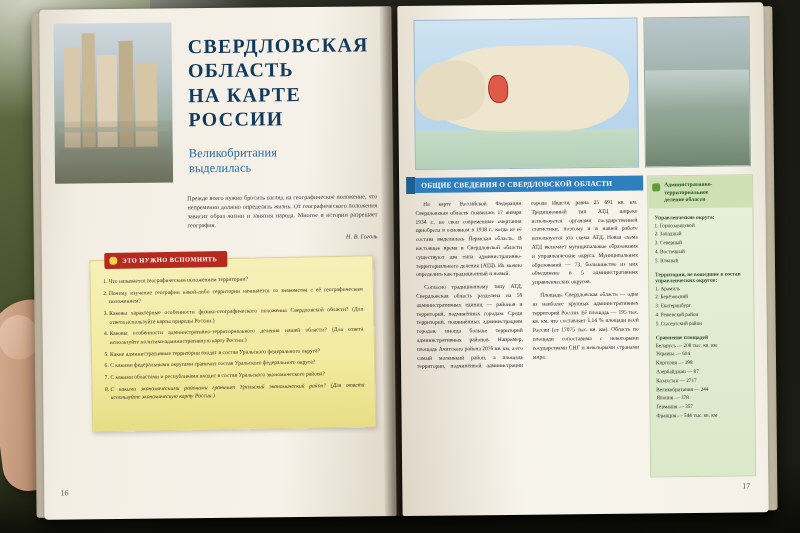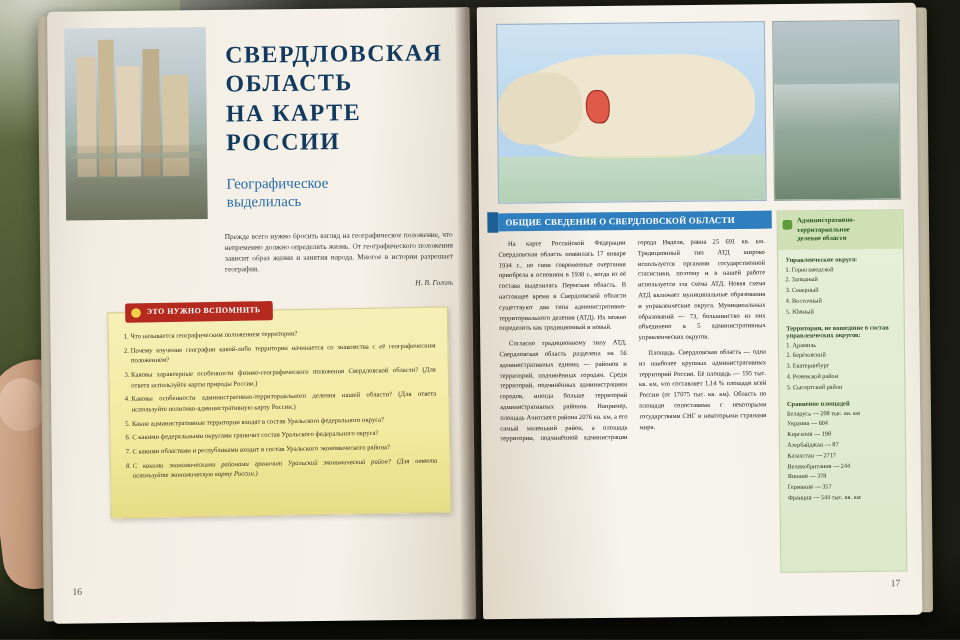--- a/index.html
+++ b/index.html
@@ -237,21 +237,21 @@
       <div class="bld" style="left:4px;top:104px;width:110px;height:5px;background:#a9b3a0;opacity:.7;"></div>
     </div>
 
     <div class="title-block">
       <h1>
         <span>СВЕРДЛОВСКАЯ</span><br>
         <span>ОБЛАСТЬ</span><br>
         <span>НА КАРТЕ РОССИИ</span>
       </h1>
       <div class="subtitle">
-        <span>Географическое</span><br>
+        <span>Великобритания</span><br>
         <span>выделилась</span>
       </div>
     </div>
 
     <div class="epigraph">
       <span>Прежде всего нужно бросить взгляд на географическое положение, что непременно должно определять жизнь. От географического положения зависит образ жизни и занятия народа. Многое в истории разрешает география.</span>
       <span class="sign">Н. В. Гоголь</span>
     </div>
 
     <div class="recall">

